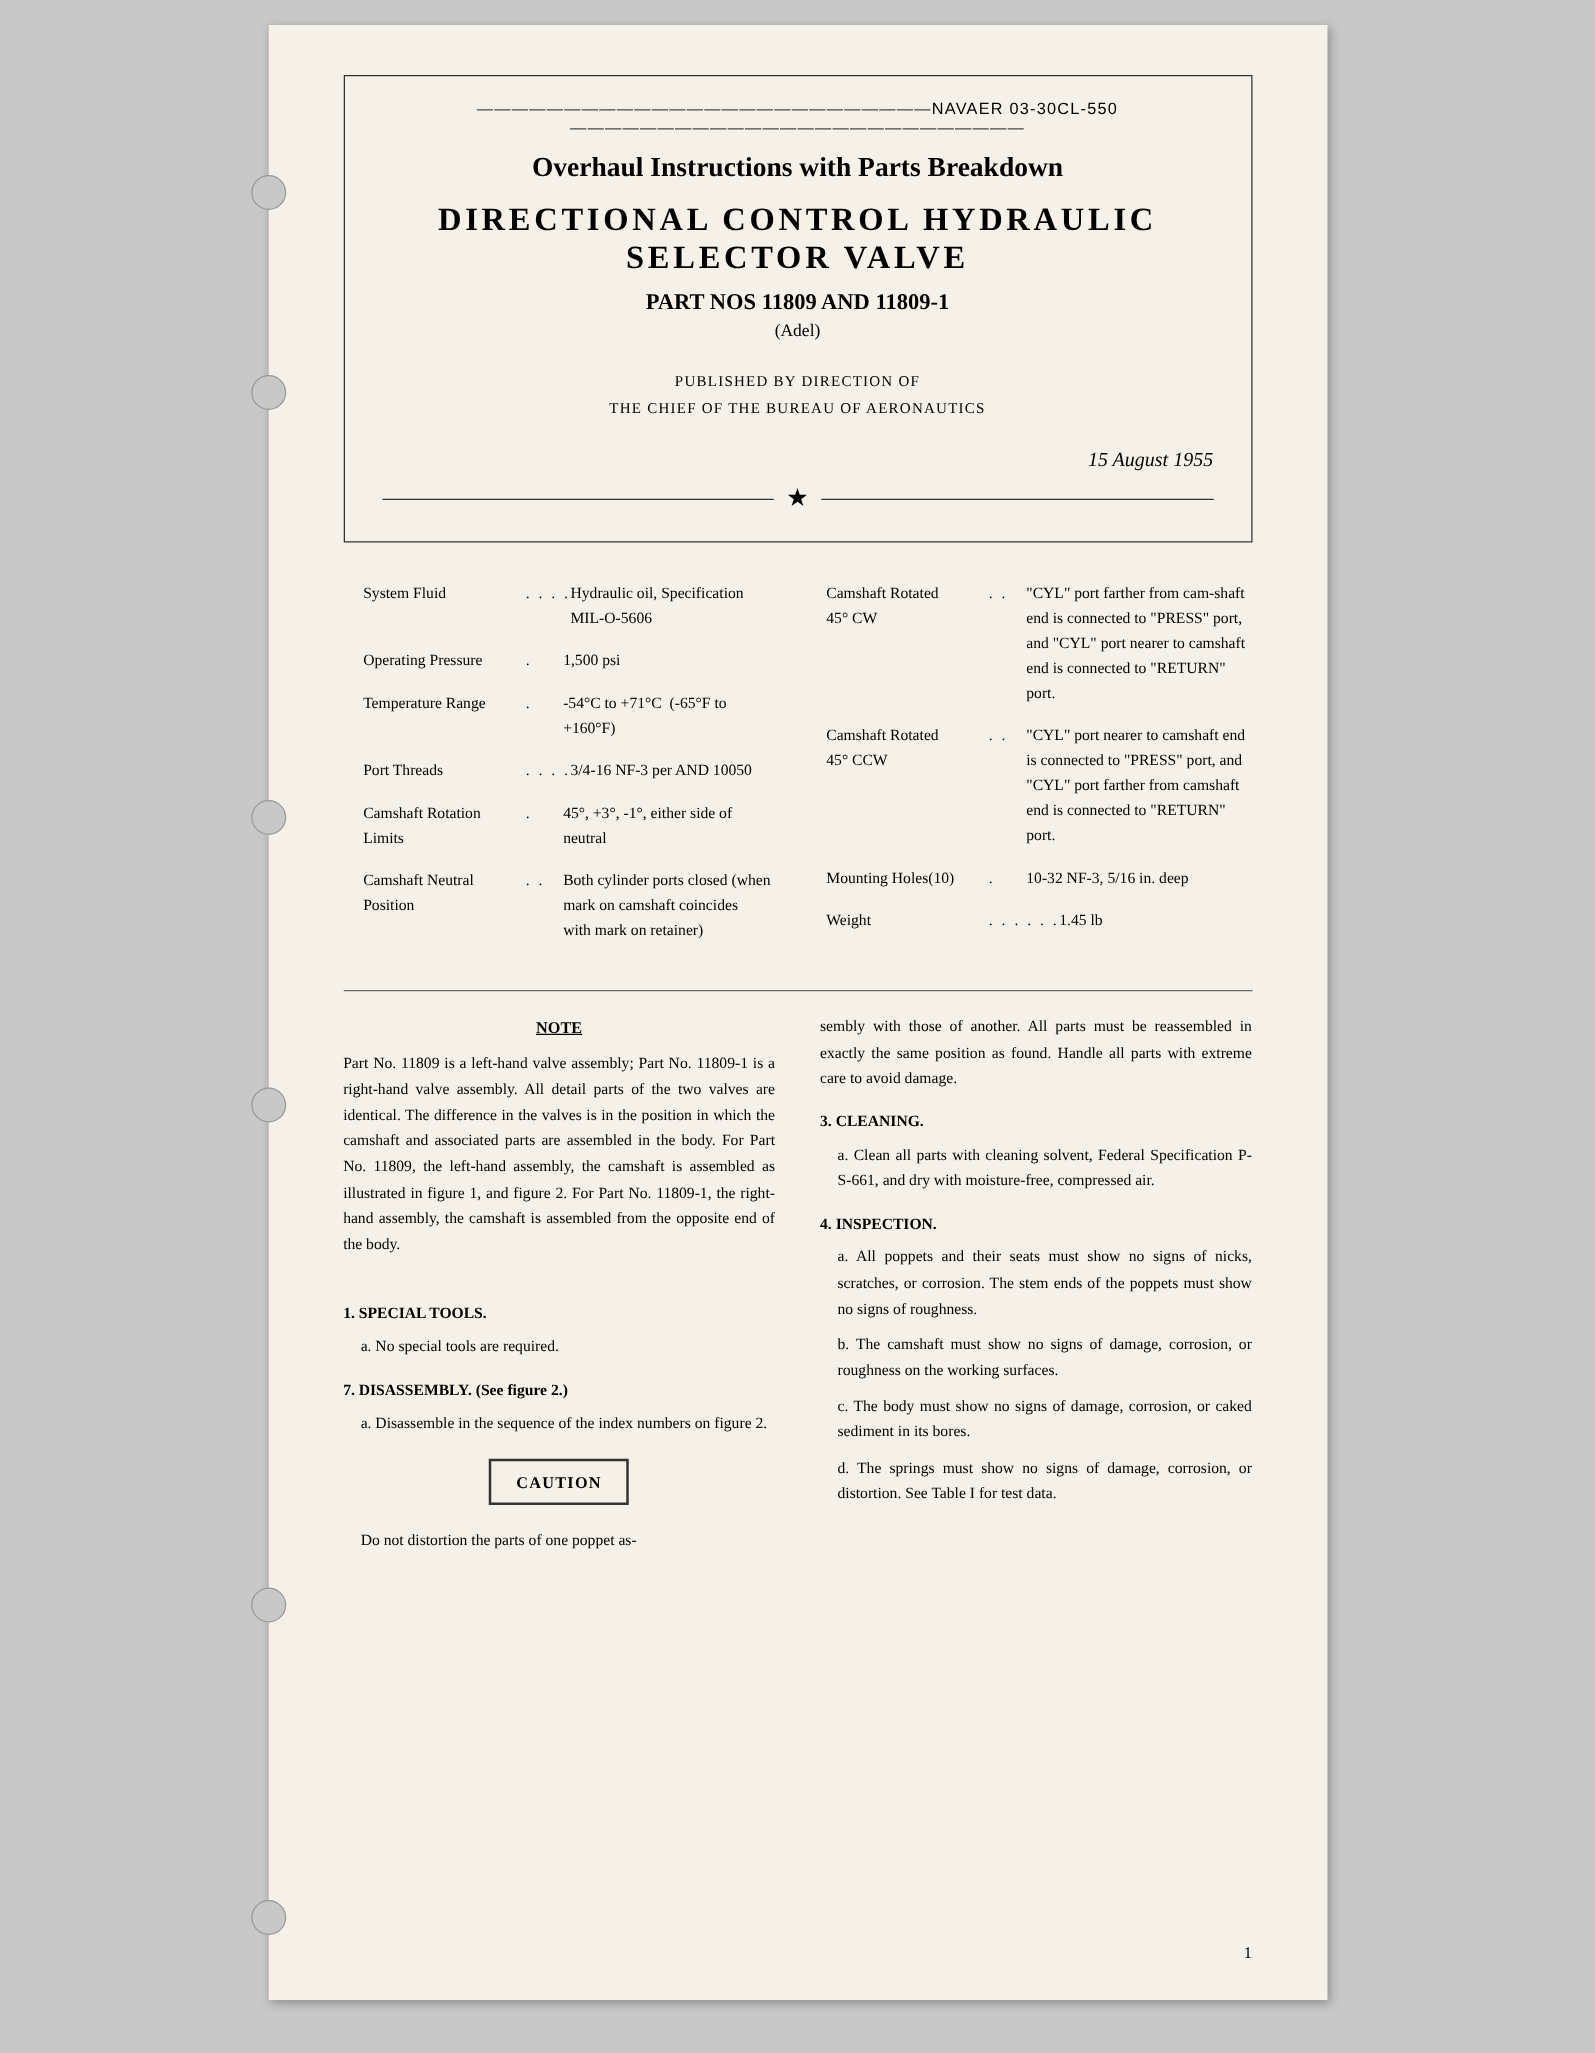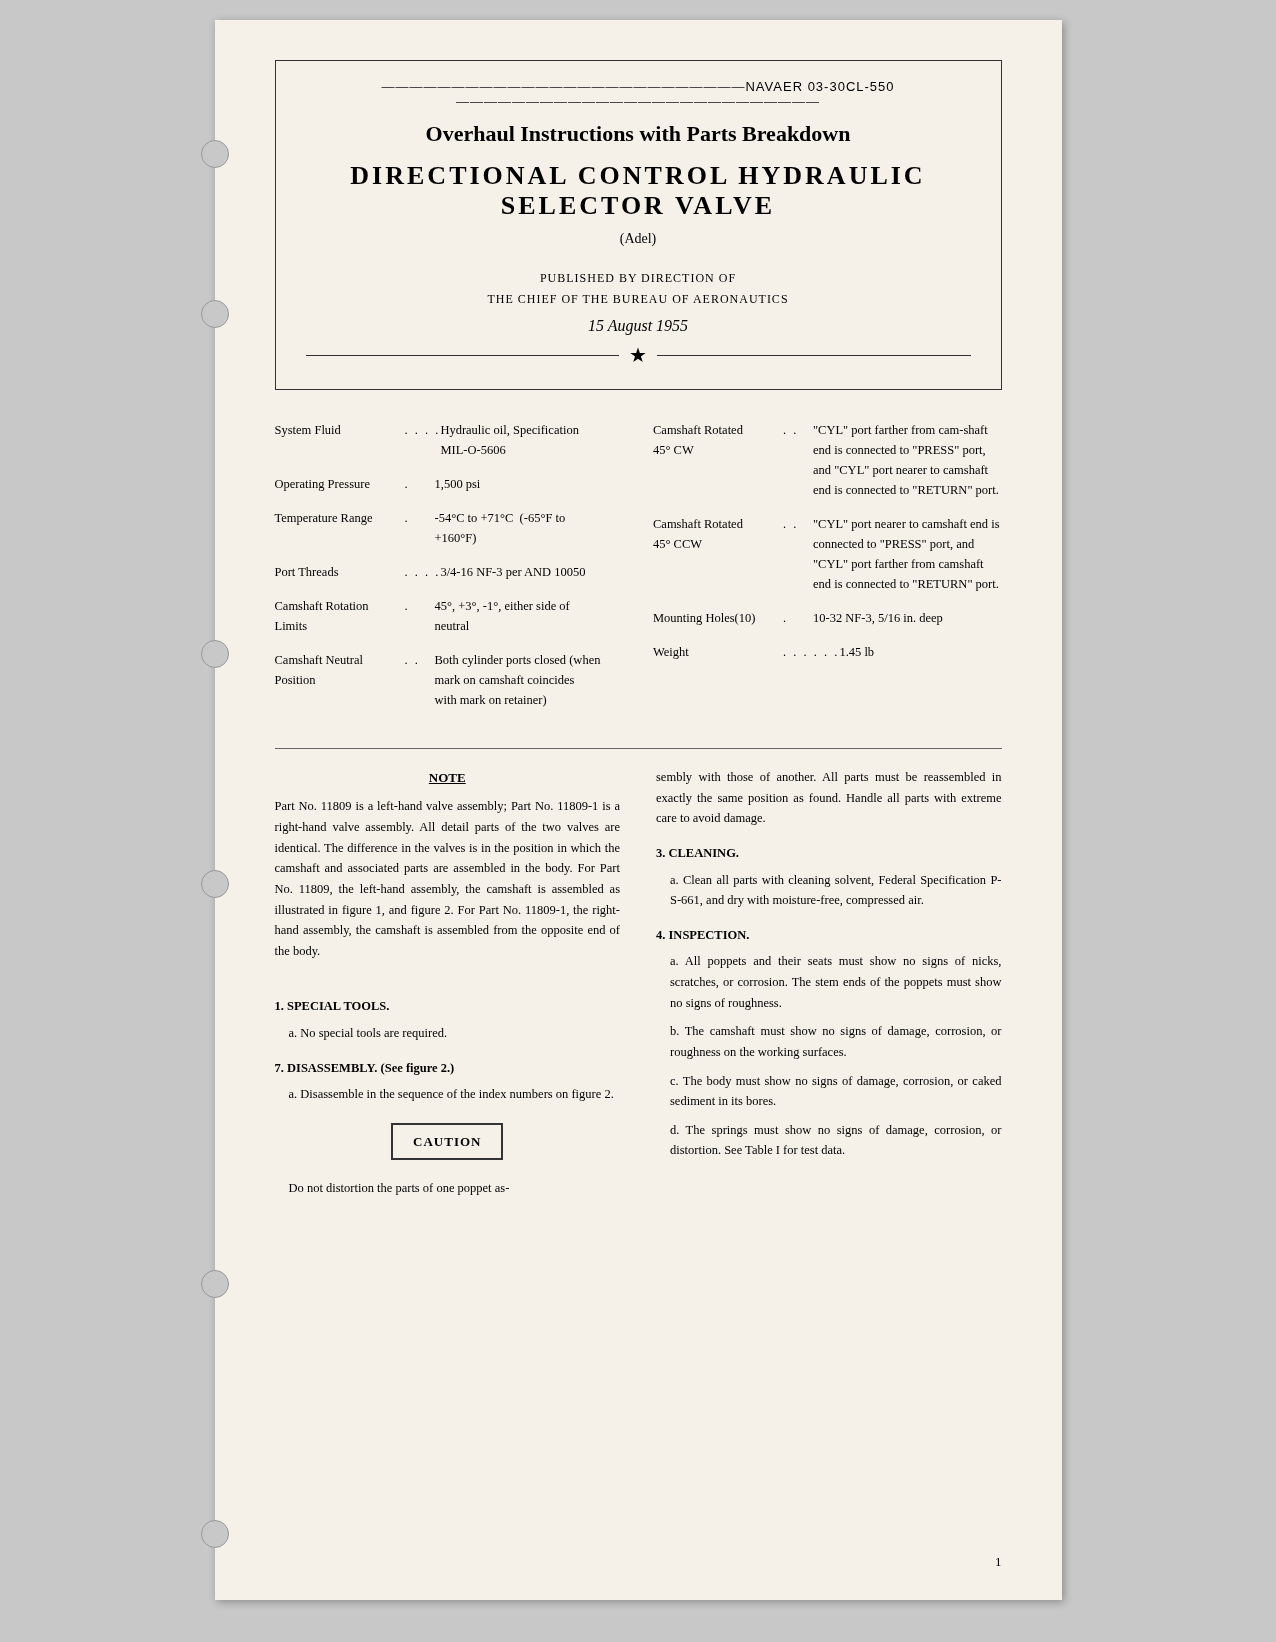--- a/index.html
+++ b/index.html
@@ -75,24 +75,24 @@
       font-size: 14px;
       margin-bottom: 24px;
     }
     .header-published {
       text-align: center;
       font-size: 12px;
       letter-spacing: 1px;
       margin-bottom: 6px;
     }
     .header-date {
-      text-align: center;
+      text-align: right;
       font-size: 16px;
       font-style: italic;
-      margin-top: 10px;
+      margin-top: 26px;
     }
     
     .star-divider {
       text-align: center;
       font-size: 20px;
       margin: 8px 0 0 0;
       position: relative;
     }
     .star-divider::before {
       content: '';
@@ -115,20 +115,21 @@
       font-size: 14px;
       font-weight: bold;
       letter-spacing: 1px;
       margin: 22px 0 18px 0;
       text-decoration: underline;
     }
     .particulars-table {
       display: flex;
       gap: 30px;
       margin-bottom: 24px;
+      margin-left: 16px;
     }
     .particulars-col {
       flex: 1;
       font-size: 12.5px;
       line-height: 1.6;
     }
     .particular-row {
       display: flex;
       margin-bottom: 14px;
       align-items: flex-start;
@@ -226,20 +227,21 @@
   <div class="binding-hole hole2"></div>
   <div class="binding-hole hole3"></div>
   <div class="binding-hole hole4"></div>
   <div class="binding-hole hole5"></div>
   <div class="binding-hole hole6"></div>
 
   <div class="header-box">
     <div class="header-doc-number">NAVAER 03-30CL-550</div>
     <div class="header-title-main">Overhaul Instructions with Parts Breakdown</div>
     <div class="header-title-sub">DIRECTIONAL CONTROL HYDRAULIC SELECTOR VALVE</div>
+    <div class="header-part-nos">PART NOS 11809 AND 11809-1</div>
     <div class="header-adel">(Adel)</div>
     <div class="header-published">PUBLISHED BY DIRECTION OF</div>
     <div class="header-published">THE CHIEF OF THE BUREAU OF AERONAUTICS</div>
     <div class="header-date">15 August 1955</div>
     <div class="star-divider"><span>★</span></div>
   </div>
 
 
   <div class="particulars-table">
 

